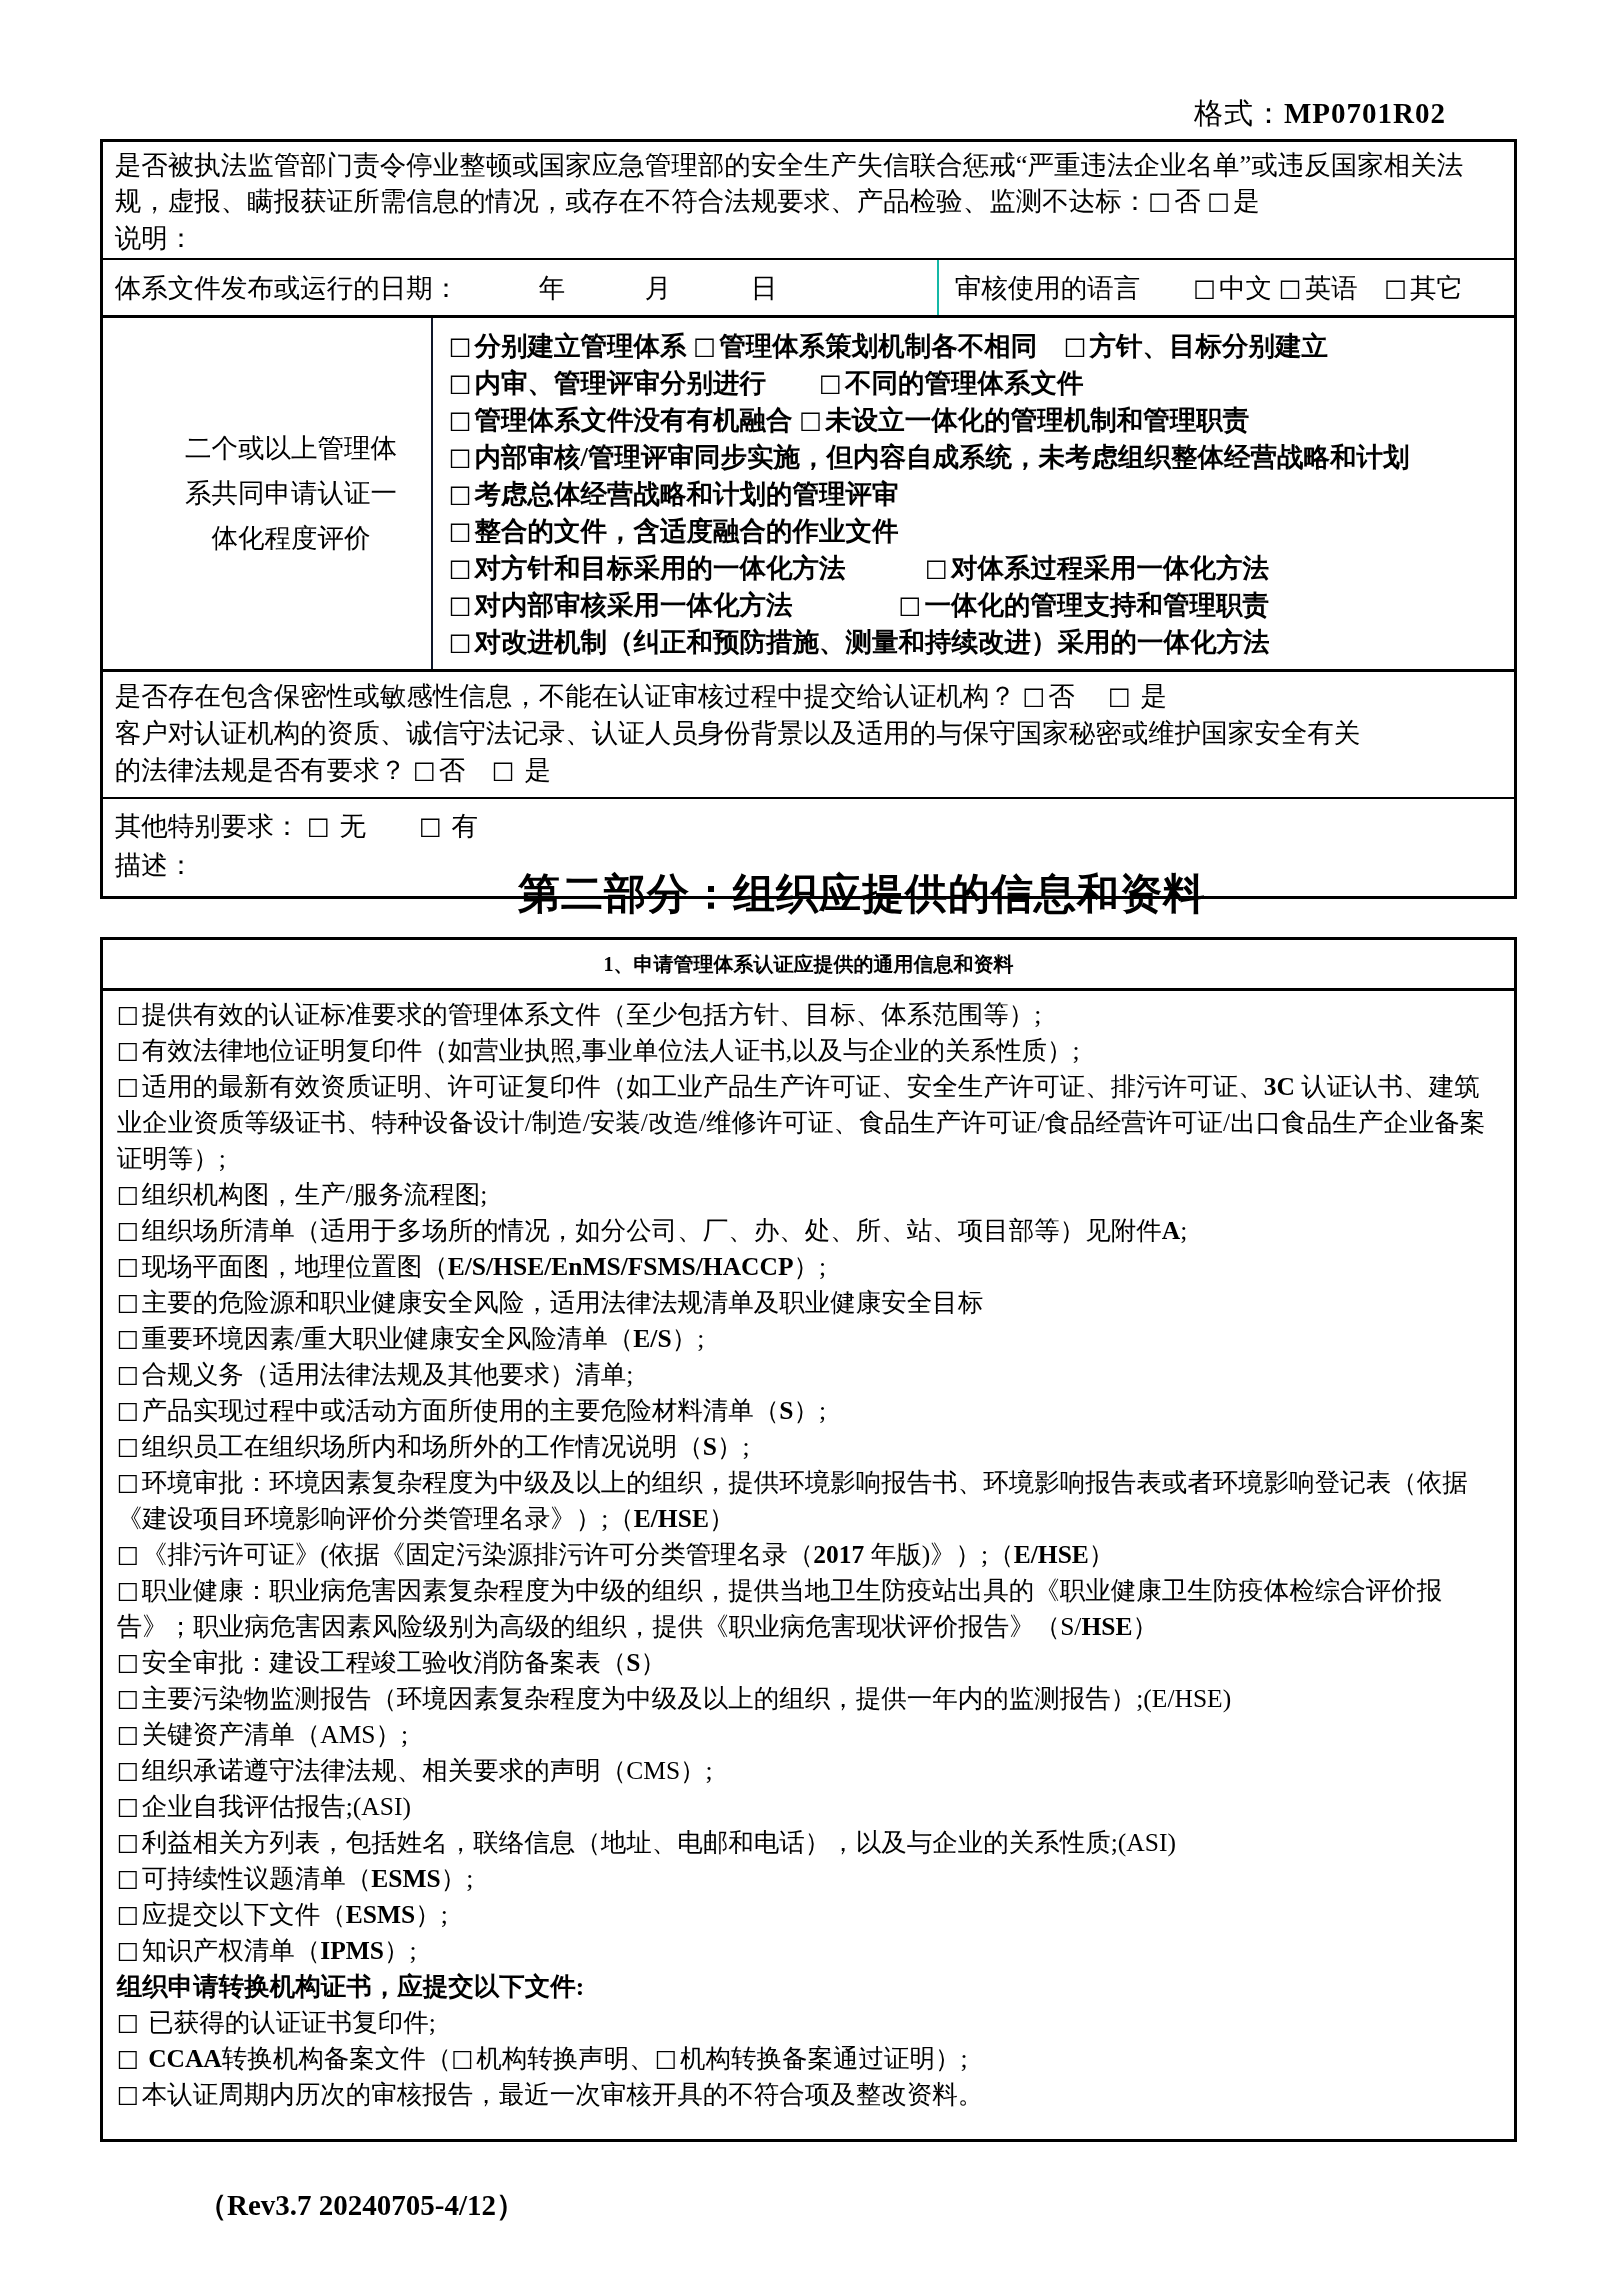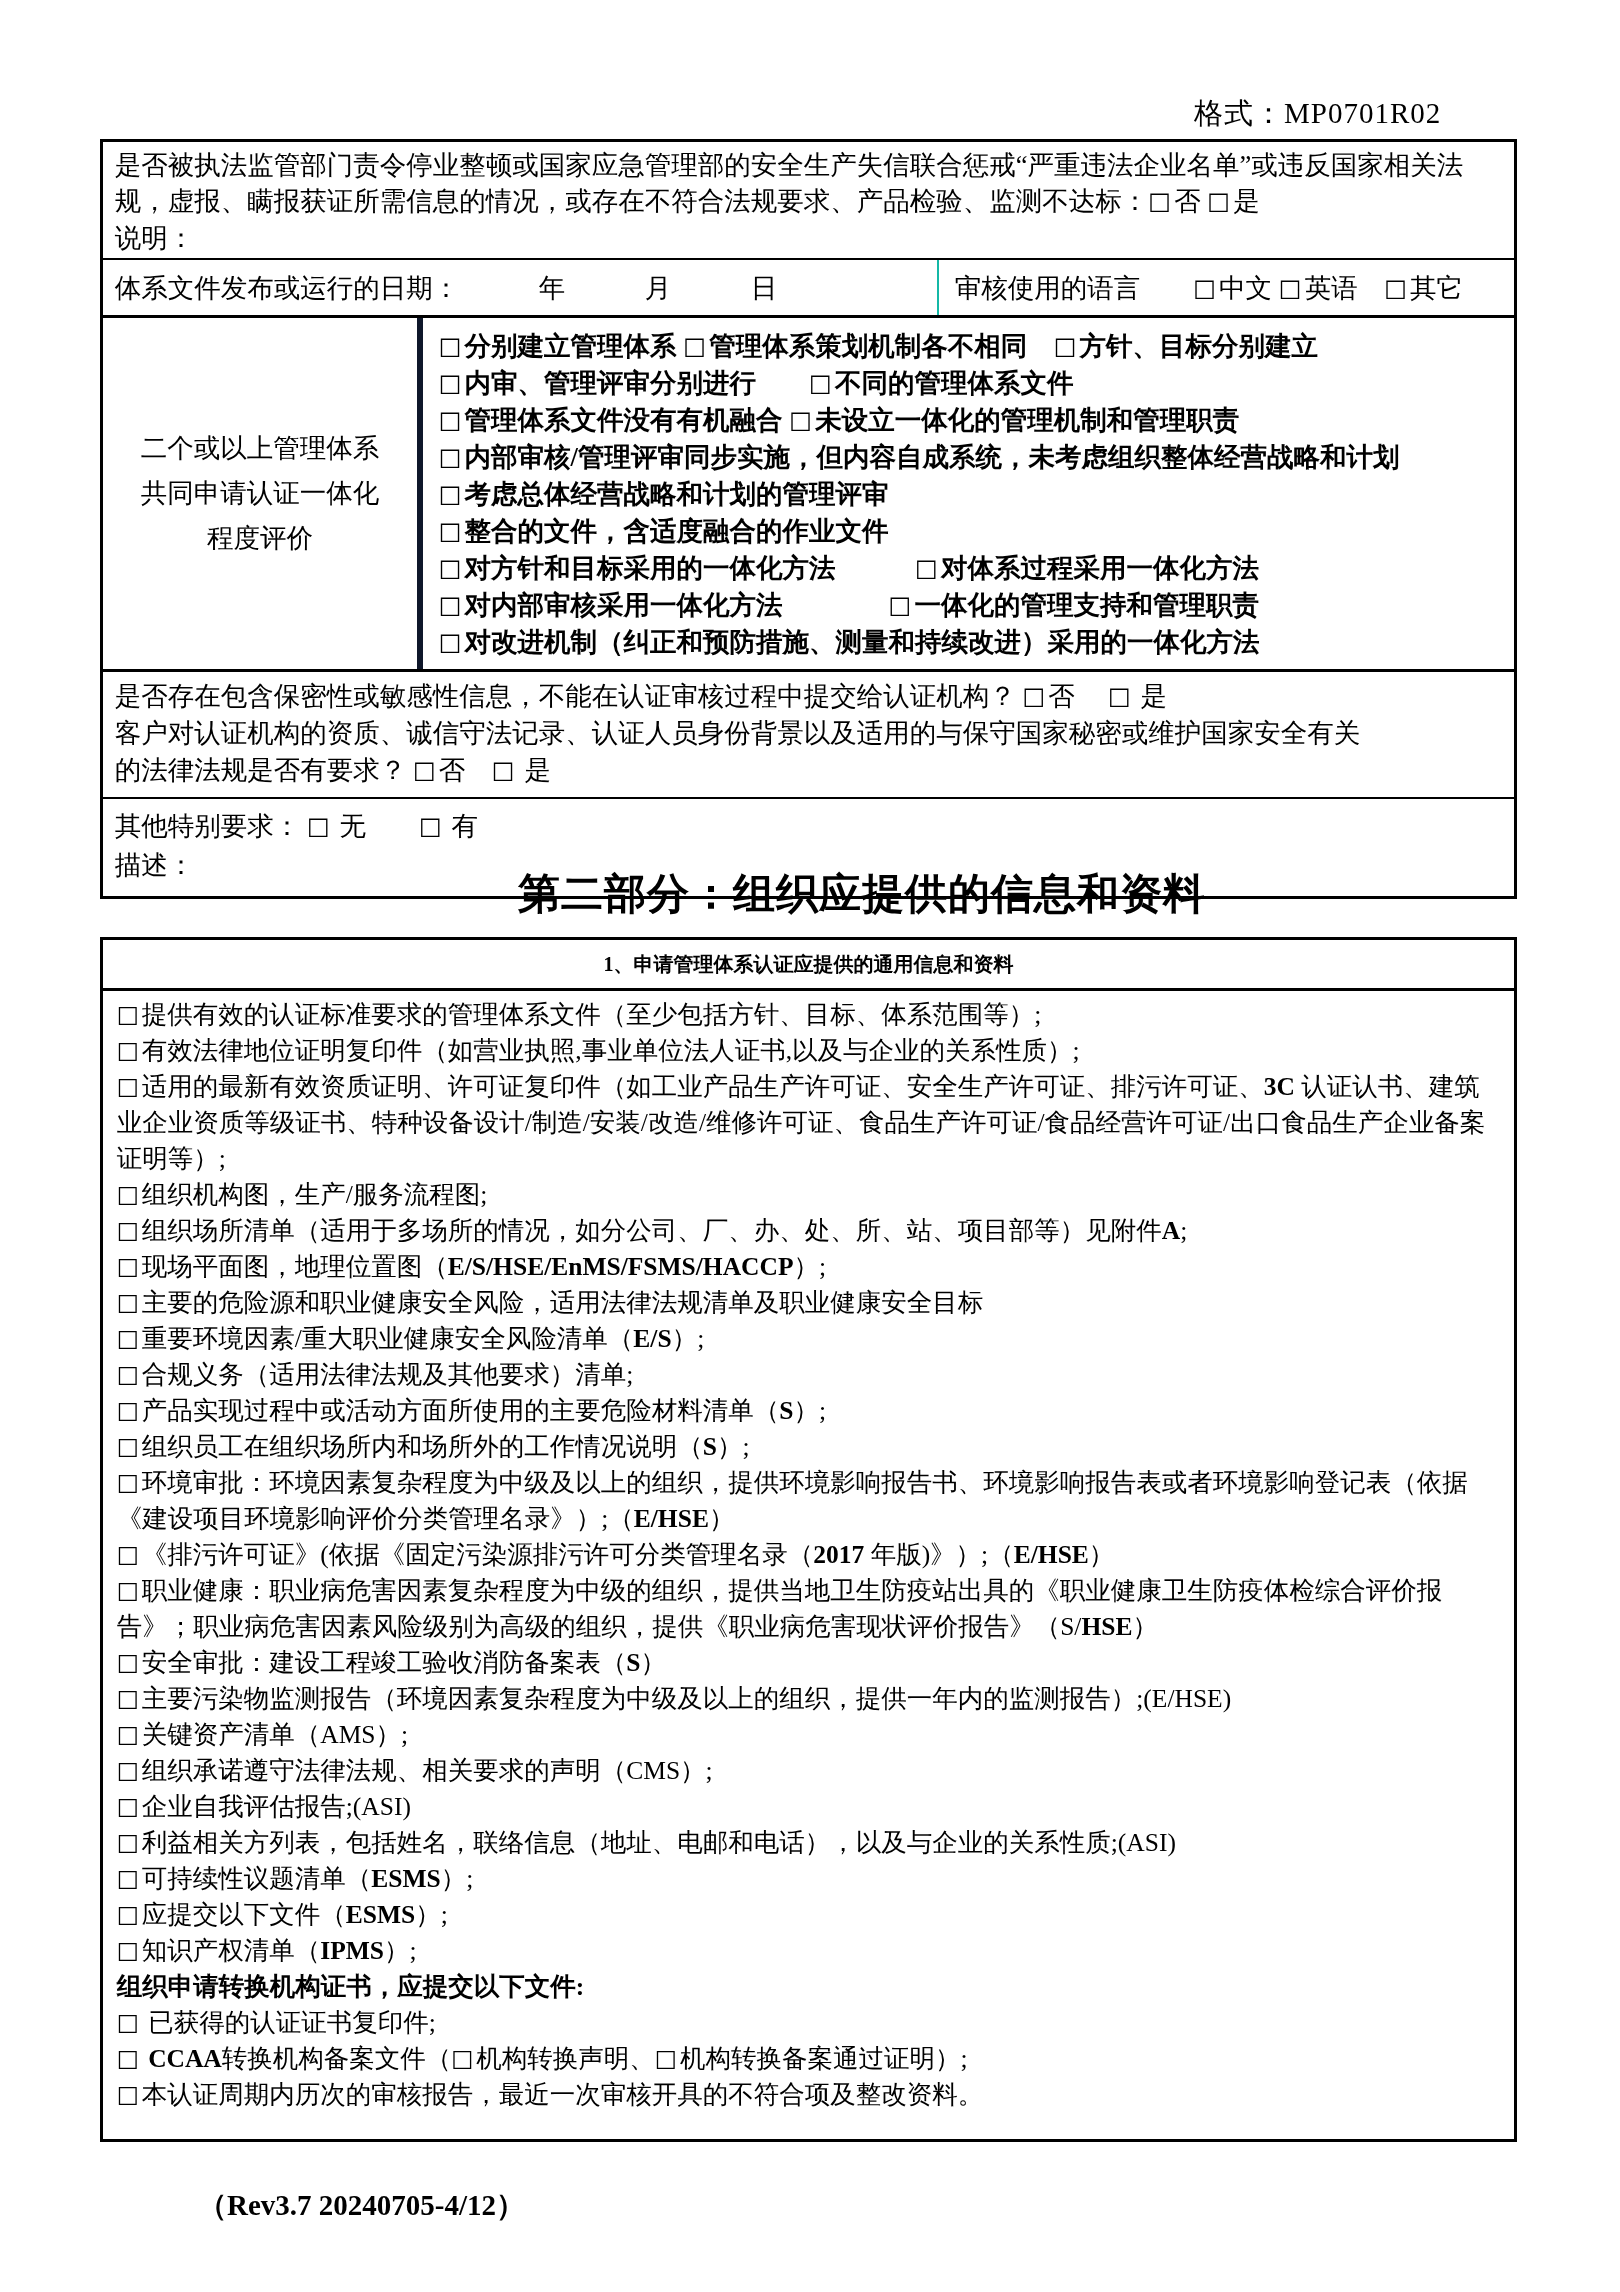--- a/index.html
+++ b/index.html
@@ -17,37 +17,37 @@
     font-size:0.92em;
     display:inline-block;
     transform:translateY(-1px);
     margin:0 2.9px 0 0;
   }
   
   .format-line{
     position:absolute;top:94px;left:1194px;
     font-size:29px;letter-spacing:1px;white-space:nowrap;
   }
-  .format-code{font-weight:normal;}
+  .format-code{font-weight:bold;}
 
   
   .table1{
     position:absolute;left:100px;top:139px;width:1417px;
     border:3.9px solid #000;box-sizing:border-box;
     font-size:26.5px;
   }
   .t1r1{min-height:107px;padding:4.9px 11.8px 2px;line-height:36px;}
   .t1r2{border-top:2.9px solid #000;display:flex;align-items:stretch;}
   .t1r2-left{width:836px;border-right:2px solid #14b8a6;padding:9.8px 11.8px;box-sizing:border-box;}
   .t1r2-right{flex:1;padding:9.8px 15.7px;}
   .t1r3{border-top:3.9px solid #000;display:flex;align-items:stretch;}
   .t1r3-left{
-    width:320px;border-right:6px solid #0f172a;box-sizing:border-box;
+    width:282px;border-right:2px solid #0f172a;box-sizing:border-box;
     display:flex;align-items:center;justify-content:center;
-    text-align:center;padding:0 25.5px;line-height:45px;
+    text-align:center;padding:0 25.5px;line-height:45px;margin-left:48px;
   }
   .t1r3-right{flex:1;padding:9.8px 9.8px 7.8px 15.7px;font-weight:bold;}
   .t1r3-right .line{line-height:37px;}
   .t1r4{border-top:3.9px solid #000;padding:5.9px 11.8px 7.8px;}
   .t1r4 .line{line-height:37px;}
   .t1r5{border-top:2.9px solid #000;padding:7.8px 11.8px 11.8px;}
   .t1r5 .line{line-height:39px;}
 
   
   .section-title{

